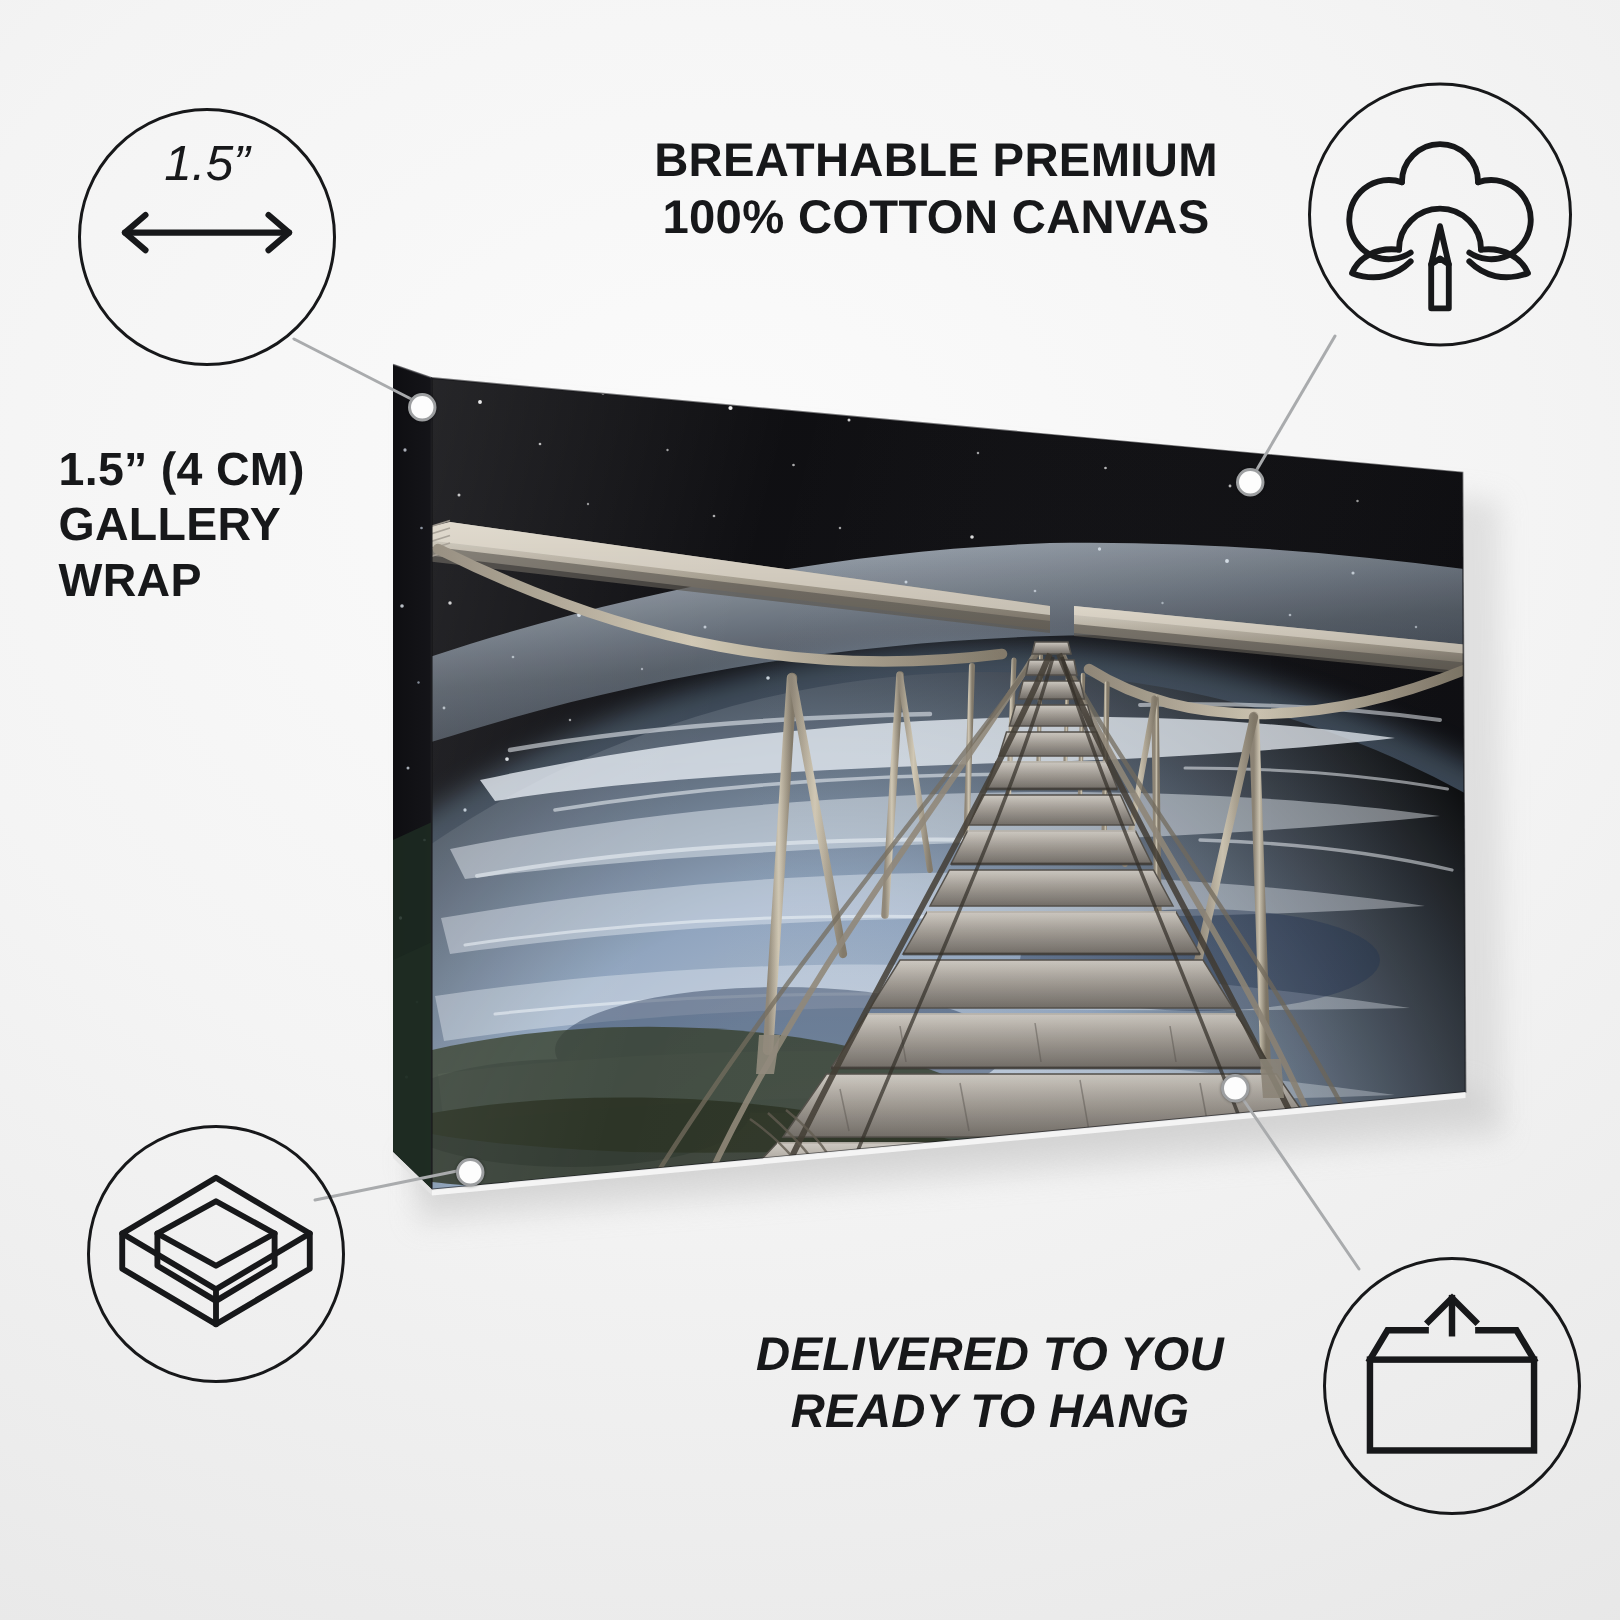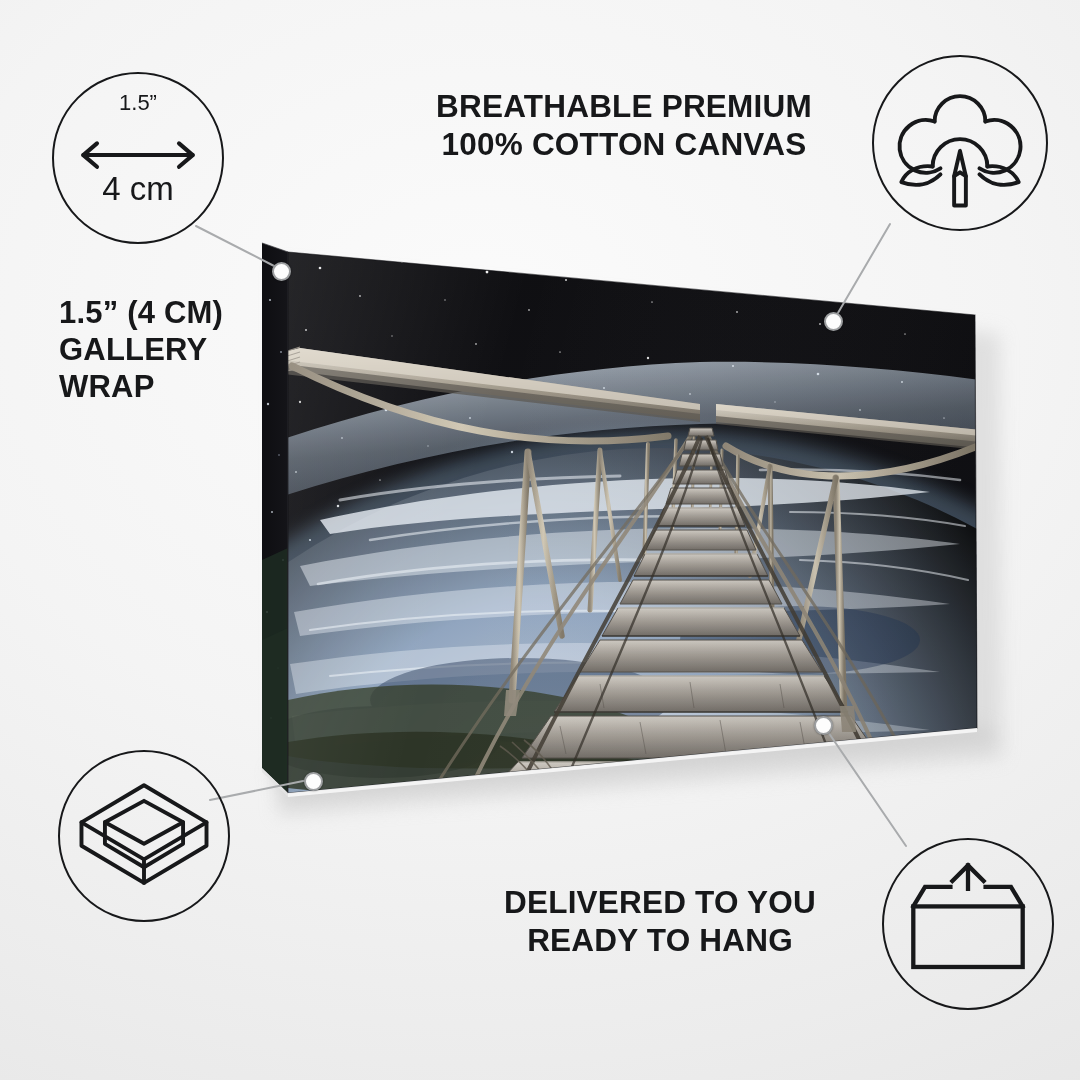--- a/index.html
+++ b/index.html
@@ -17,43 +17,43 @@
   .feat-text{
     position:absolute;
     color:#17181a;
     font-weight:700;
     letter-spacing:.2px;
     line-height:1.20;
     white-space:pre-line;
     font-family:"Liberation Sans", sans-serif;
   }
   #txt-cotton{ left:398px; top:88px; width:452px; font-size:31.5px; text-align:center; }
-  #txt-wrap  { left:59px;  top:294px; width:260px; font-size:31px;  text-align:left; }
+  #txt-wrap  { left:39px;  top:294px; width:260px; font-size:31px;  text-align:left; }
   #txt-frame { left:48px;  top:952px; width:330px; font-size:31.5px; text-align:left; }
-  #txt-deliver{left:470px; top:884px; width:380px; font-size:31.5px; text-align:center; }
+  #txt-deliver{left:470px; top:884px; width:380px; font-size:31.5px; text-align:center;font-style:italic; }
 
   
   .badge{
     position:absolute;border-radius:50%;
     border:2.6px solid #17181a;
     box-sizing:border-box;
     background:transparent;
   }
   #badge-size   { left:52px;  top:72px;  width:172px; height:172px; }
   #badge-cotton { left:872px; top:55px;  width:176px; height:176px; }
   #badge-frame  { left:58px;  top:750px; width:172px; height:172px; }
   #badge-ship   { left:882px; top:838px; width:172px; height:172px; }
   .badge svg{position:absolute;inset:0;width:100%;height:100%;display:block;}
 
   
   .sizelbl{
     position:absolute;left:0;right:0;text-align:center;
     color:#17181a;font-weight:400;font-family:"Liberation Sans", sans-serif;
   }
-  #size-in{ top:16px;  font-size:22px; }
+  #size-in{ top:16px;  font-size:33px;font-style:italic; }
   #size-cm{ top:96px;  font-size:33px; }
 
   
   #leaders{position:absolute;left:0;top:0;width:1080px;height:1080px;pointer-events:none;}
 
   
   .dot{
     position:absolute;width:19px;height:19px;border-radius:50%;
     background:#fdfdfd;border:2.5px solid #9d9fa1;box-sizing:border-box;
     box-shadow:0 0 2px rgba(0,0,0,.45);
@@ -407,21 +407,20 @@
 
   <div class="badge" id="badge-size">
     <span class="sizelbl" id="size-in">1.5”</span>
     <svg viewBox="0 0 172 172">
       <g stroke="#17181a" stroke-width="4.2" fill="none" stroke-linecap="round" stroke-linejoin="round">
         <line x1="30" y1="83" x2="142" y2="83"></line>
         <polyline points="44,71 30,83 44,95"></polyline>
         <polyline points="128,71 142,83 128,95"></polyline>
       </g>
     </svg>
-    <span class="sizelbl" id="size-cm">4 cm</span>
   </div>
 
   <div class="badge" id="badge-cotton">
     <svg viewBox="0 0 176 176">
       <g stroke="#17181a" stroke-width="4" fill="none" stroke-linecap="round" stroke-linejoin="round">
 
         <path d="M62,66 a26,26 0 0 1 52,0"></path>
 
         <path d="M62,66 a27,27 0 1 0 6,48"></path>
 

